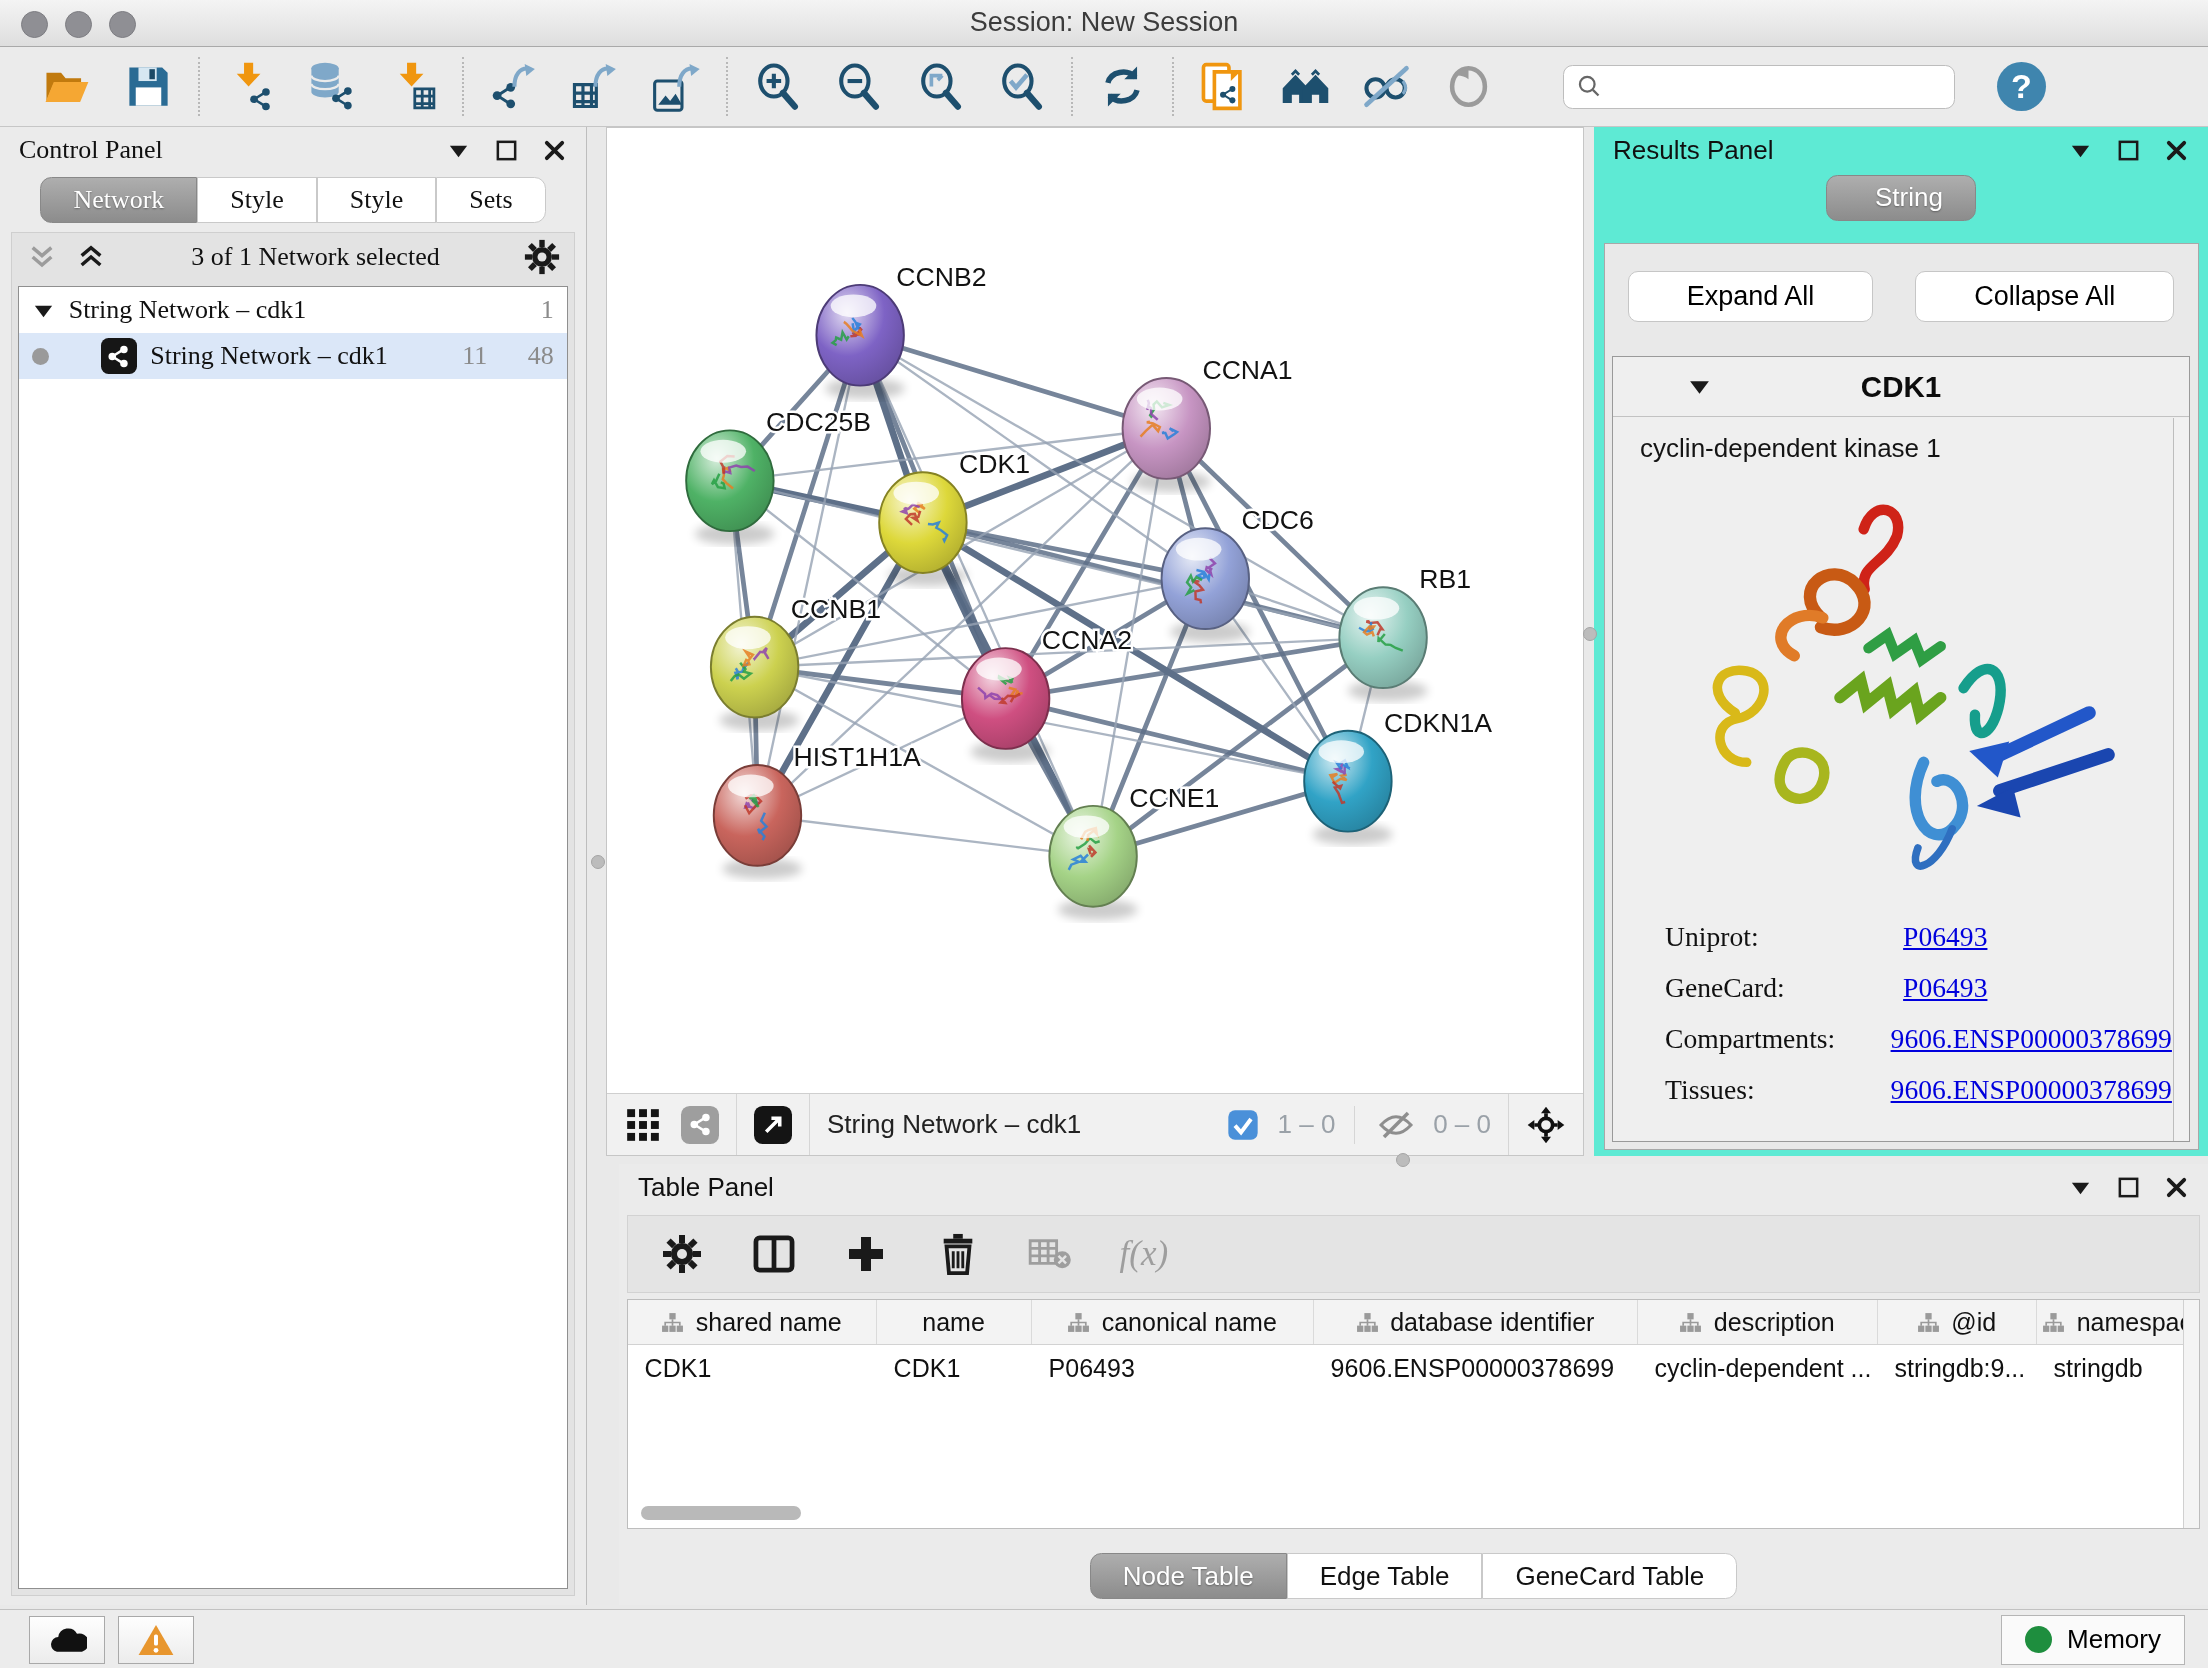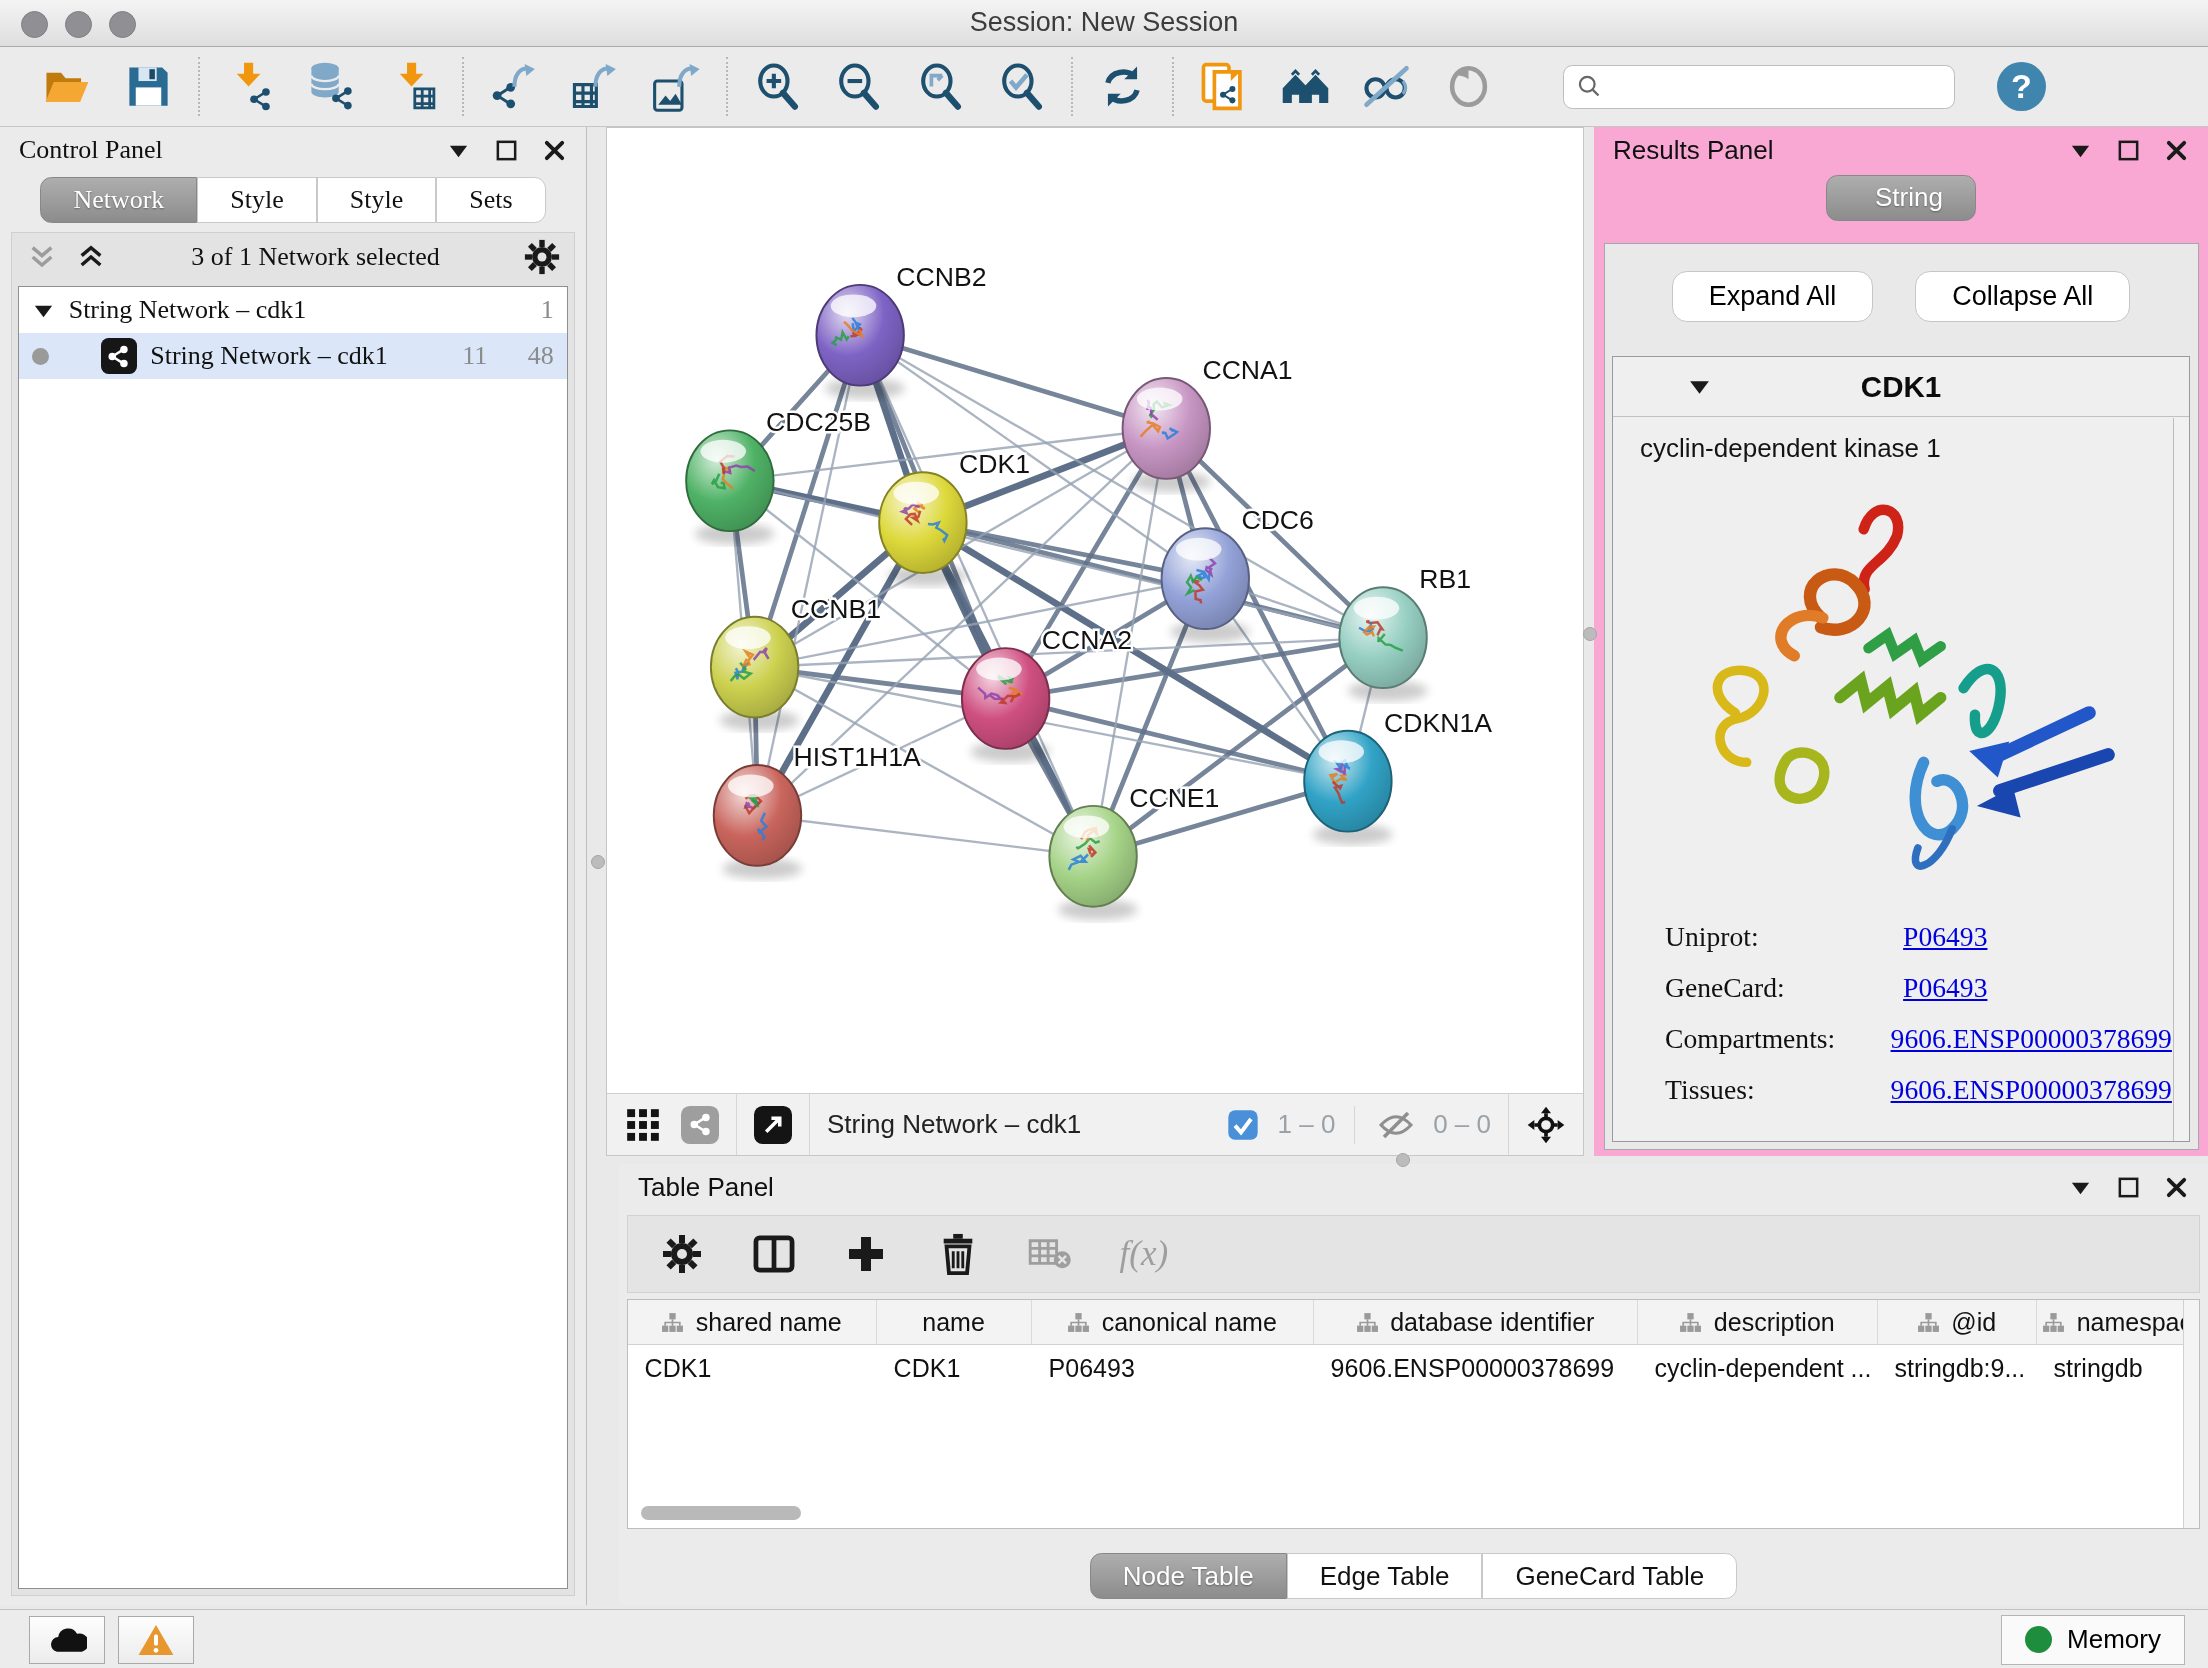--- a/index.html
+++ b/index.html
@@ -43,24 +43,24 @@
   
   .netview{position:absolute;left:606px;top:127px;width:978px;height:1029px;background:#fff;border:1px solid #c6c6c6;box-sizing:border-box;}
   .nv-bar{position:absolute;left:0;right:0;bottom:0;height:61px;background:#f1f1f1;border-top:1px solid #cfcfcf;display:flex;align-items:center;}
   .nv-sec{display:flex;align-items:center;gap:19px;padding:0 17px;height:100%;}
   .nv-sec.bl{border-left:1px solid #d6d6d6;}
   .nv-name{flex:1;font-size:26px;color:#222;}
   .nv-cnt{color:#9aa1a8;font-size:26px;}
   .badge2{width:38px;height:38px;border-radius:8.6px;background:#141414;display:flex;align-items:center;justify-content:center;}
   .badge2.gray{background:#9e9e9e;}
   
-  .results{position:absolute;left:1594px;top:127px;width:614px;height:1029px;background:#f9a8d4;}
+  .results{position:absolute;left:1594px;top:127px;width:614px;height:1029px;background:#5eead4;}
   .res-box{position:absolute;left:9.5px;right:9.5px;top:116px;bottom:5.7px;background:#e9e9e9;border:1.9px solid #a8a8a8;}
   .res-btns{height:105px;display:flex;align-items:center;justify-content:center;gap:42px;}
-  .rbtn{height:49px;padding:0 36px;background:#fff;border:1px solid #c6c6c6;border-radius:15px;font-size:27px;display:flex;align-items:center;cursor:pointer;}
+  .rbtn{height:49px;padding:0 58px;background:#fff;border:1px solid #c6c6c6;border-radius:10px;font-size:27px;display:flex;align-items:center;cursor:pointer;}
   .cdk{position:absolute;left:7.6px;right:7.6px;top:112px;bottom:7.6px;border:1.9px solid #9a9a9a;background:#efefef;}
   .cdk-head{height:59px;display:flex;align-items:center;position:relative;border-bottom:1.9px solid #c2c2c2;}
   .cdk-head .caret{position:absolute;left:74px;}
   .cdk-title{margin:0 auto;font-weight:bold;font-size:29.5px;color:#0c0c0c;}
   .cdk-body{position:absolute;left:0;right:17px;top:61px;bottom:0;padding:15px 0 0 27px;overflow:hidden;}
   .cdk-desc{font-size:26px;color:#141414;}
   .vtrack{position:absolute;right:0;top:61px;bottom:0;width:15px;background:#f1f1f1;border-left:1.9px solid #bdbdbd;}
   .xl{font-family:"Liberation Serif","DejaVu Serif",serif;margin-top:25px;}
   .xl h3{margin:0 0 13.3px 0;font-size:29.5px;}
   .xlrow{display:flex;padding:9.5px 0 9.5px 25px;font-size:27.6px;}

